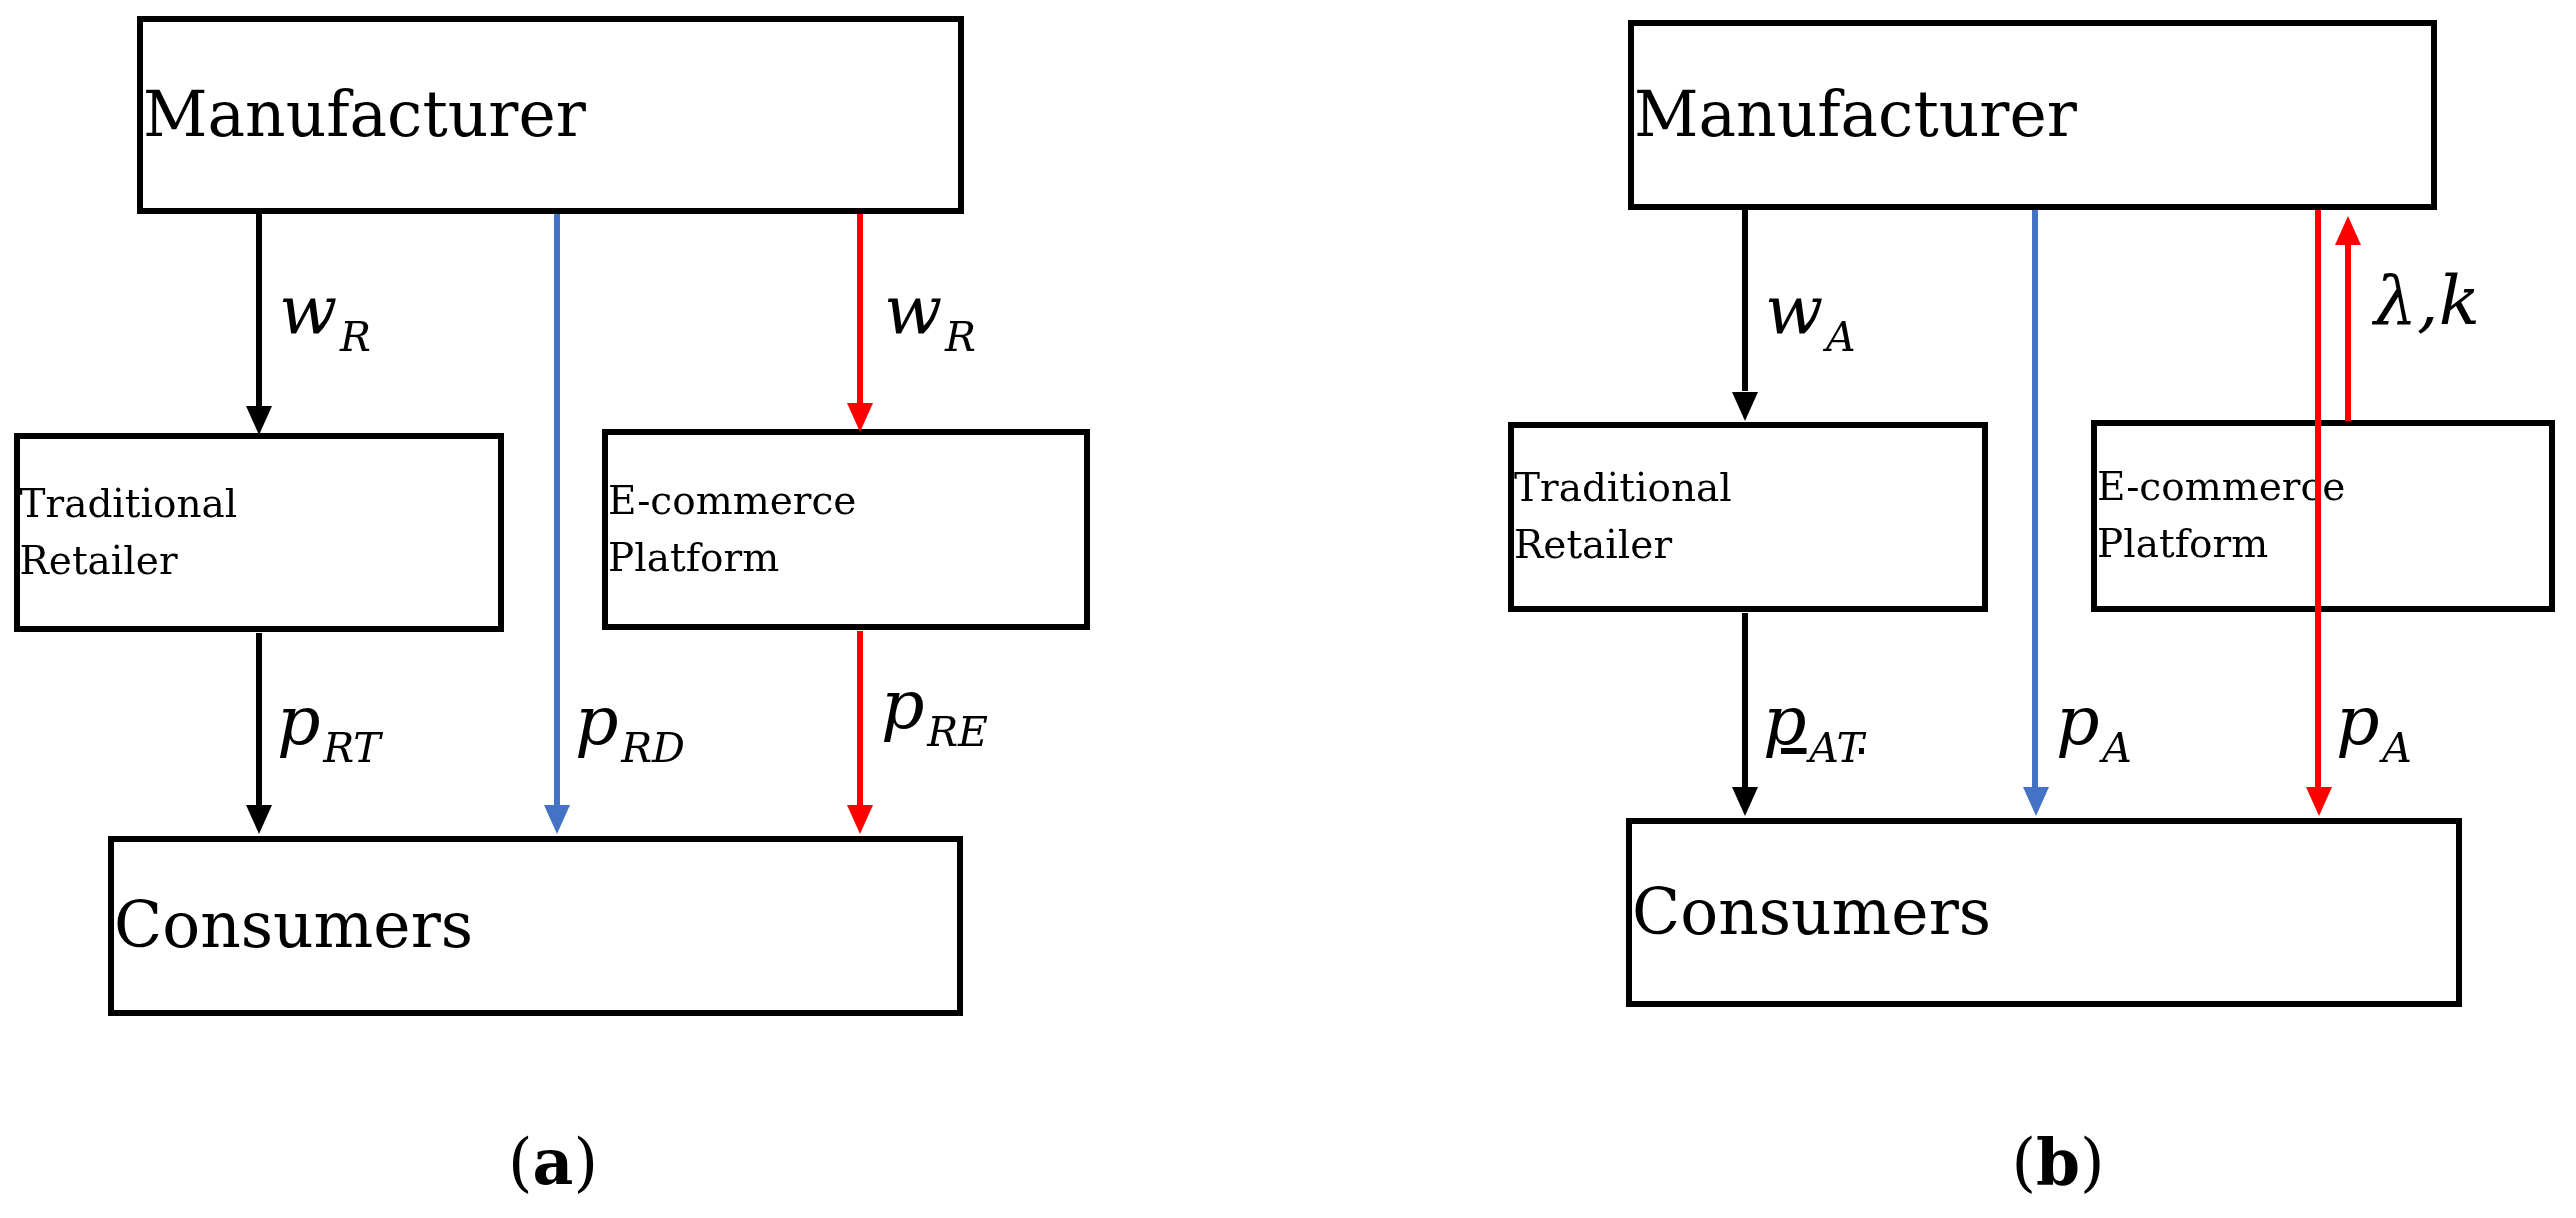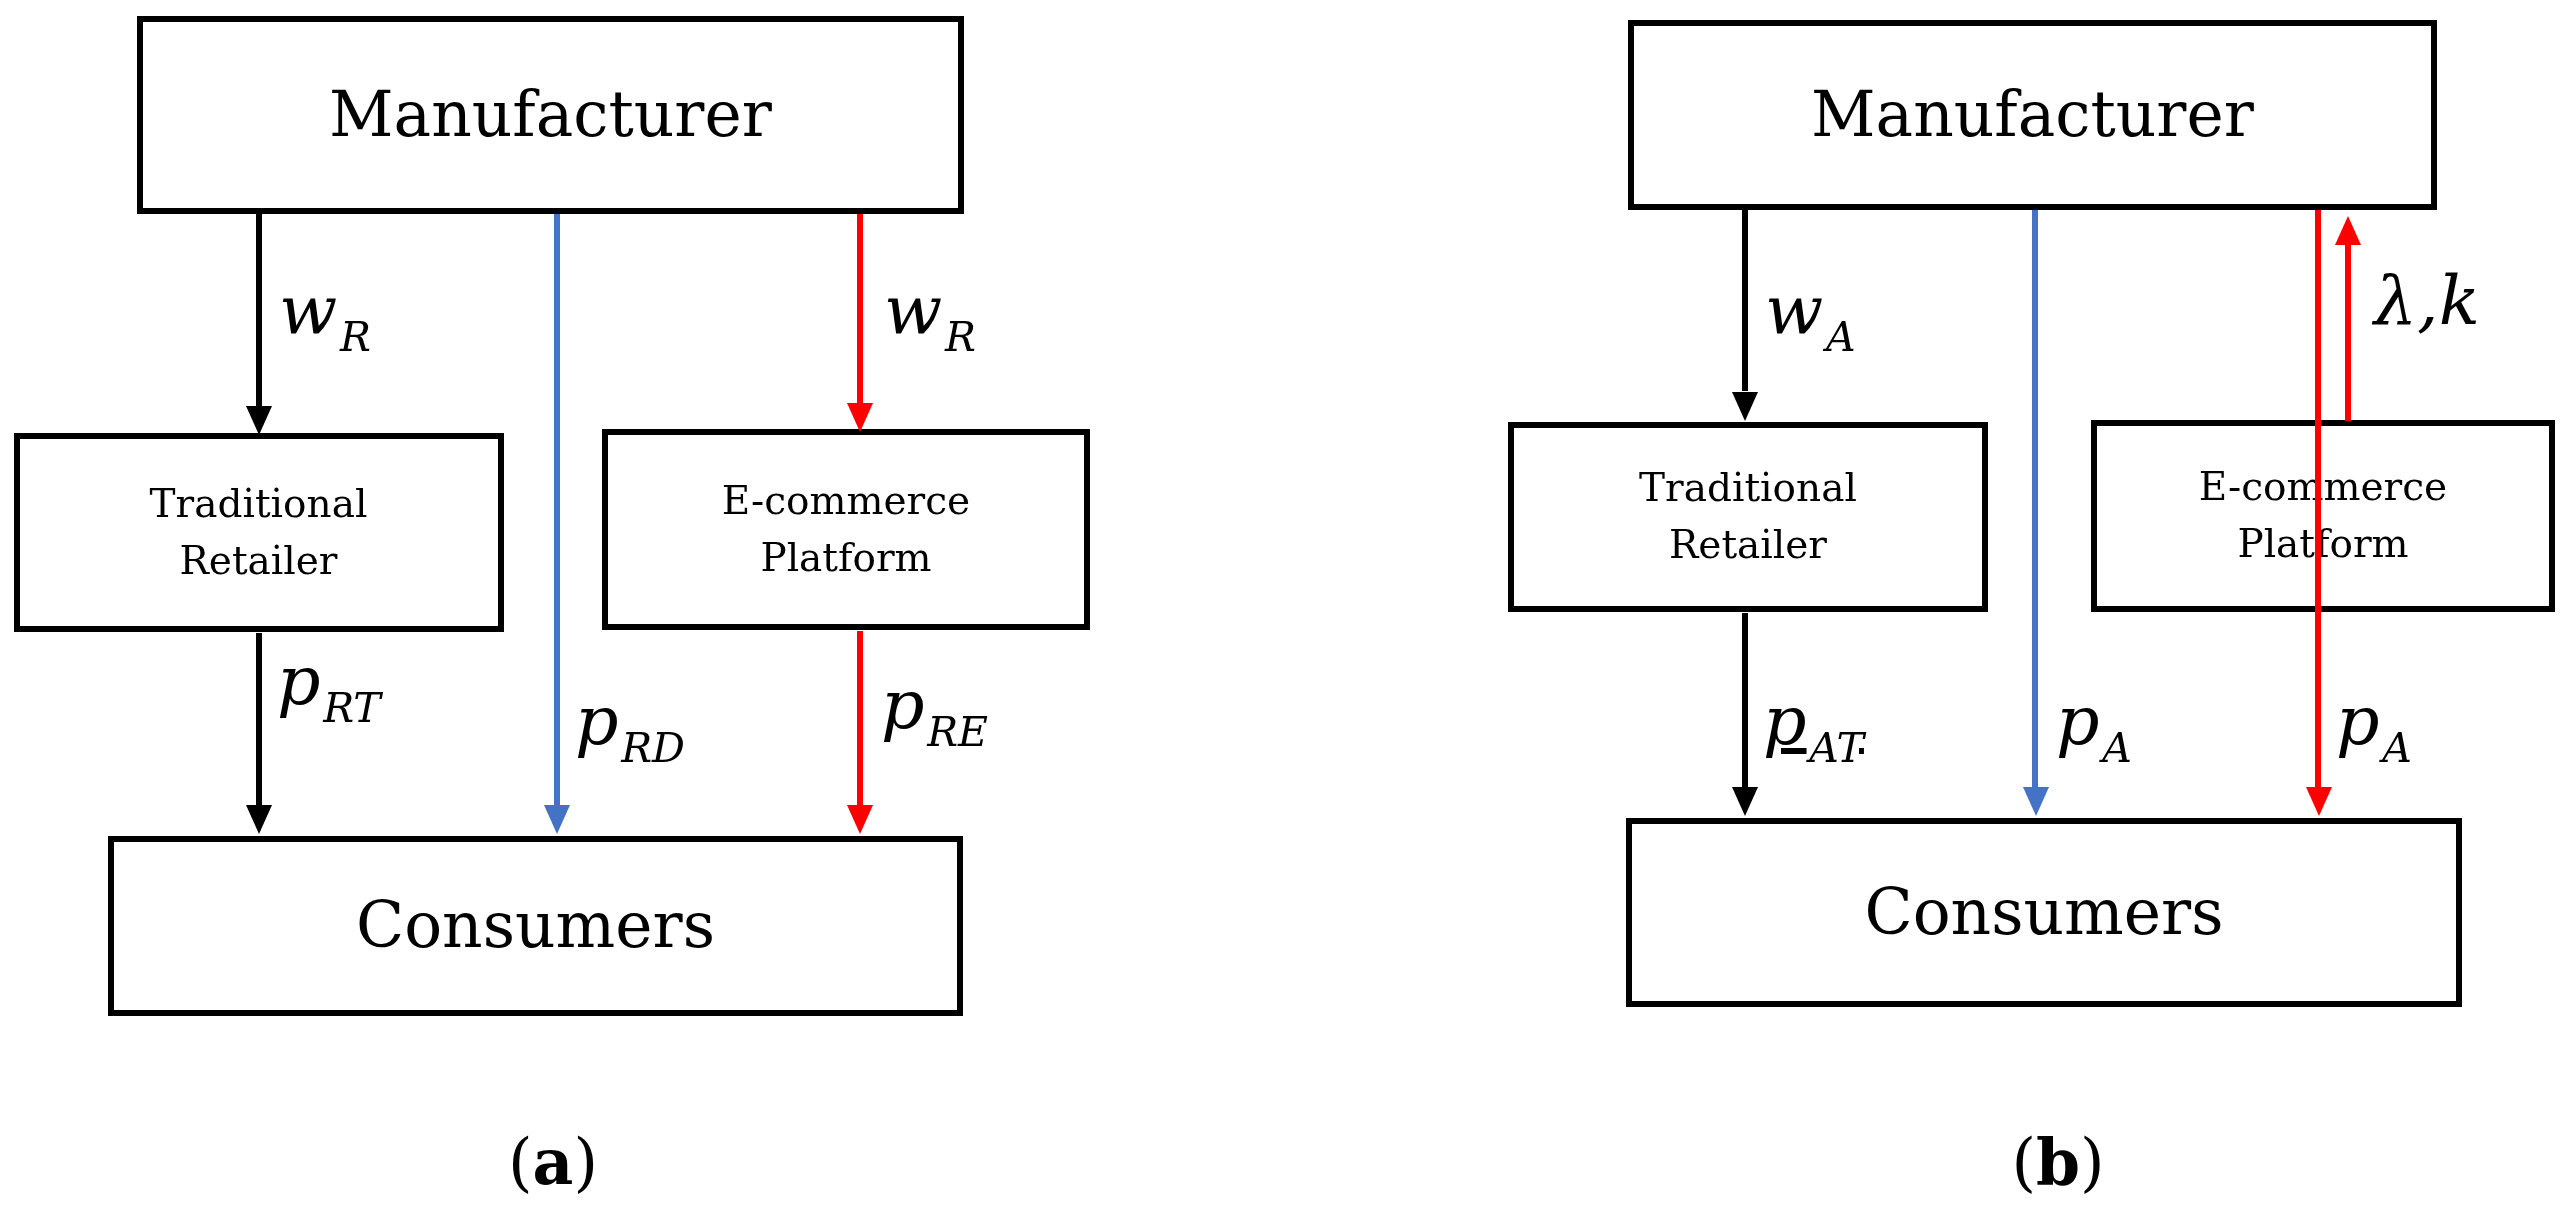--- a/index.html
+++ b/index.html
@@ -16,21 +16,21 @@
     color: #000000;
     overflow: hidden;
   }
   .box {
     position: absolute;
     box-sizing: border-box;
     border: 6.3px solid var(--ink, #000000);
     background: #ffffff;
     display: flex;
     flex-direction: column;
-    align-items: center;
+    align-items: flex-start;
     justify-content: center;
     text-align: center;
     z-index: 1;
   }
   .box .bigtext   { font-size: 63px; line-height: 1.1; white-space: nowrap; }
   .box .two-line  { font-size: 39px; line-height: 1.45; white-space: nowrap; }
   .vline {
     position: absolute;
     width: 6.3px;
     z-index: 3;
@@ -109,21 +109,21 @@
 
     <div class="box" style="left:602px; top:429px; width:488px; height:201px;">
       <span class="two-line">E-commerce</span>
       <span class="two-line">Platform</span>
     </div>
 
     <div>
       <div class="vline black" style="left:256px; top:633px; height:173px;"></div>
       <div class="head down black" style="left:246px; top:805px;"></div>
     </div>
-    <span class="math-label" style="left:277px; top:641px;text-align:right;"><i>p</i><sub>RT</sub></span>
+    <span class="math-label" style="left:277px; top:681px;text-align:right;"><i>p</i><sub>RT</sub></span>
 
     <div>
       <div class="vline red" style="left:857px; top:631px; height:174px;"></div>
       <div class="head down red" style="left:847px; top:805px;"></div>
     </div>
     <span class="math-label" style="left:881px; top:665px;"><i>p</i><sub>RE</sub></span>
 
     <div class="box" style="left:108px; top:836px; width:855px; height:180px;">
       <span class="bigtext">Consumers</span>
     </div>

